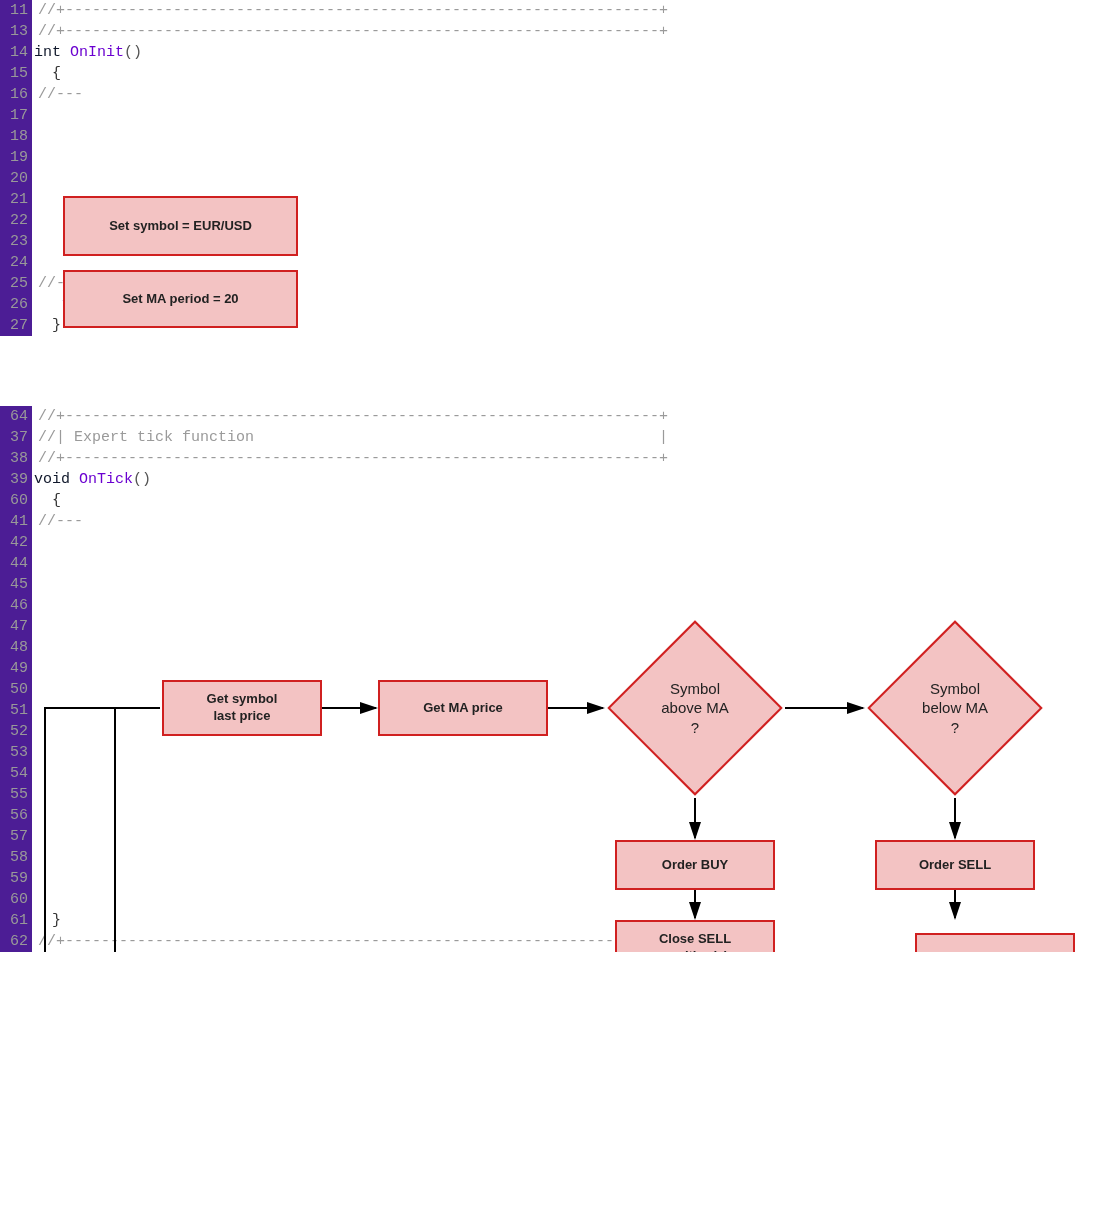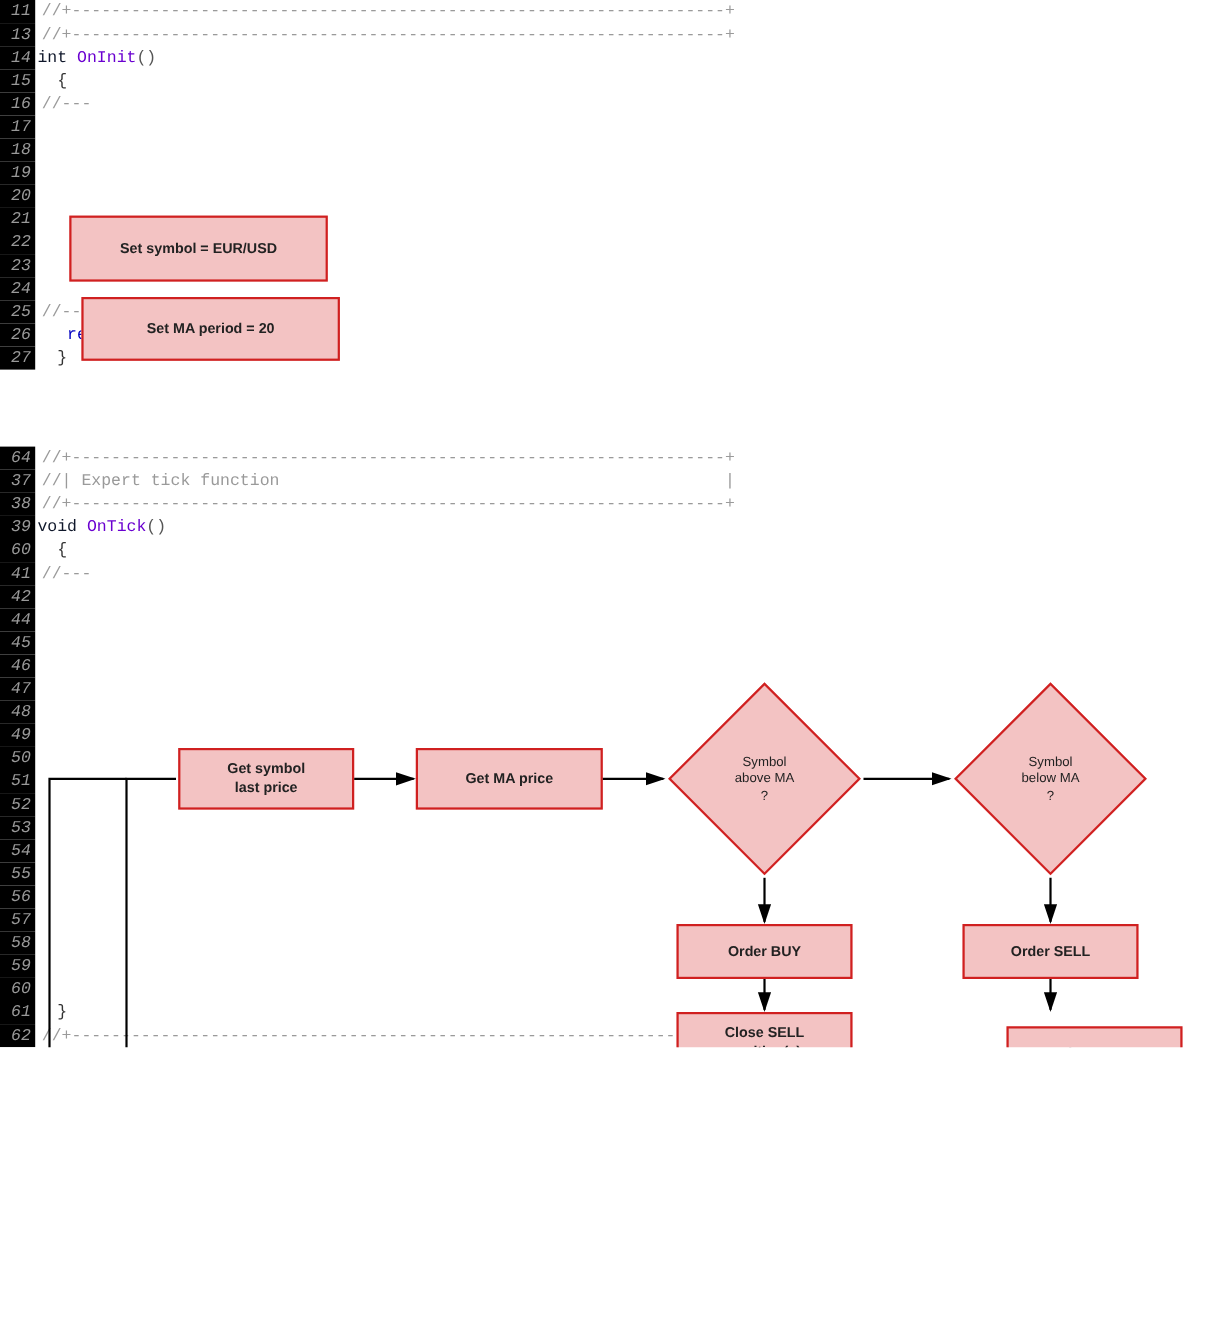--- a/index.html
+++ b/index.html
@@ -20,24 +20,23 @@
     height: 21px;
     line-height: 21px;
     font-size: 15px;
     white-space: pre;
   }
   .gutter {
     width: 32px;
     text-align: right;
     padding-right: 4px;
     color: #999;
-    background: #000000;
+    background: #4c1d95;
     user-select: none;
     flex-shrink: 0;
-    font-style: italic;
   }
   .code-text {
     padding-left: 4px;
     color: #9a9a9a;
   }
   .kw-type { color: #0f172a; }
   .kw-func { color: #6a00d0; }
   .kw-ret { color: #0000c0; }
   .kw-const { color: #c80000; }
   .plain { color: #555; }
@@ -82,21 +81,21 @@
     border: 2px solid #d02020;
     transform: rotate(45deg);
   }
   .diamond-label {
     position: absolute;
     display: flex;
     align-items: center;
     justify-content: center;
     text-align: center;
     font-family: Arial, sans-serif;
-    font-size: 12px;
+    font-size: 15px;
     color: #222;
     line-height: 1.3;
   }
   svg.connectors {
     position: absolute;
     left: 0; top: 0;
     width: 1107px;
     pointer-events: none;
   }
 </style>
@@ -150,21 +149,21 @@
       <div class="line"><div class="gutter">60</div><div class="code-content" style="padding-left: 2px;"></div></div>
       <div class="line"><div class="gutter">61</div><div class="code-content" style="padding-left: 2px;"><span class="brace">  }</span></div></div>
       <div class="line"><div class="gutter">62</div><div class="code-content" style="padding-left: 2px;"><span class="code-text">//+------------------------------------------------------------------+</span></div></div>
     </div>
 
   <div class="overlay">
 
     <div class="shape box" style="left:63px; top:196px; width:235px; height:60px;">
       <span>Set symbol = EUR/USD</span>
     </div>
-    <div class="shape box" style="left:74px; top:270px; width:235px; height:58px;">
+    <div class="shape box" style="left:63px; top:270px; width:235px; height:58px;">
       <span>Set MA period = 20</span>
     </div>
 
     <div class="shape box" style="left:162px; top:680px; width:160px; height:56px;">
       <span style="white-space:pre-line">Get symbol
 last price</span>
     </div>
     <div class="shape box" style="left:378px; top:680px; width:170px; height:56px;">
       <span>Get MA price</span>
     </div>

